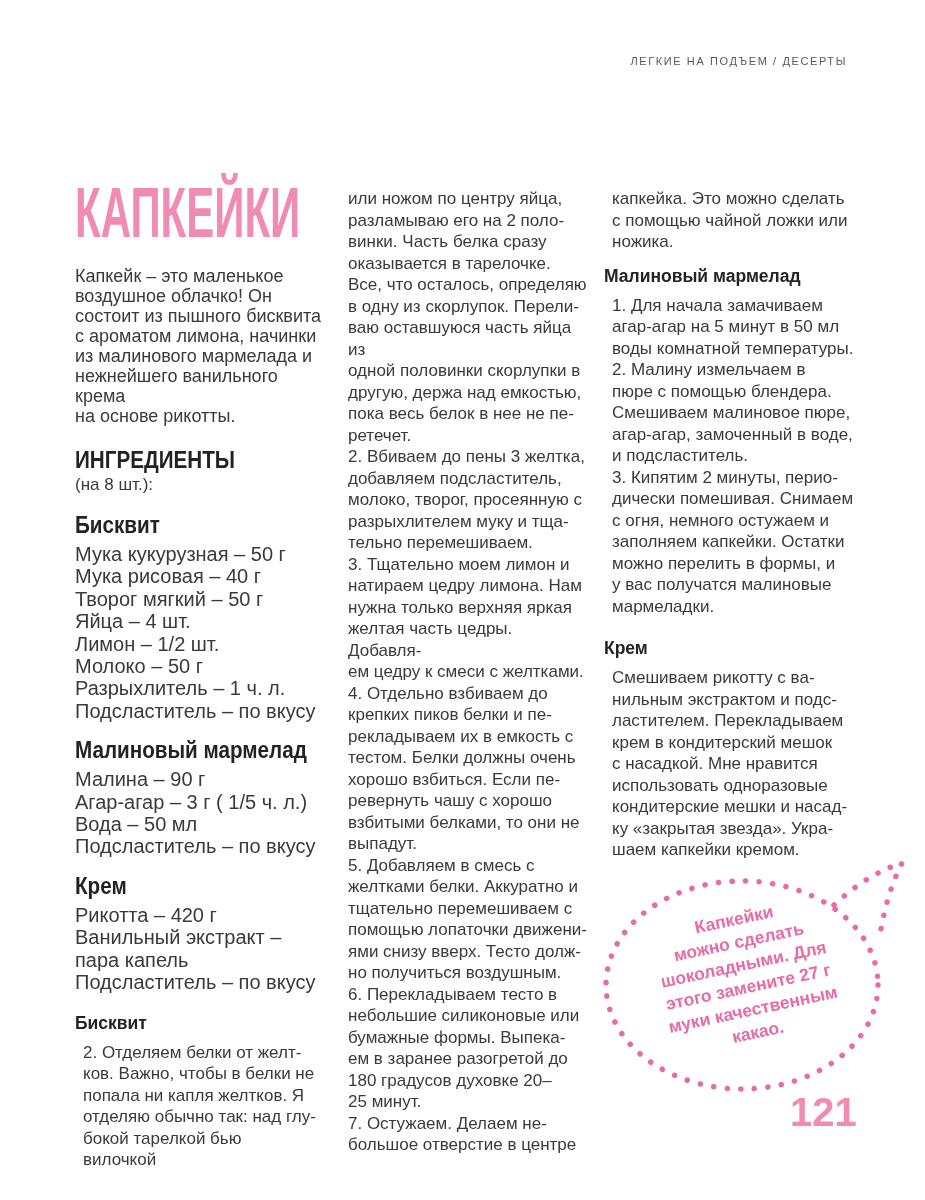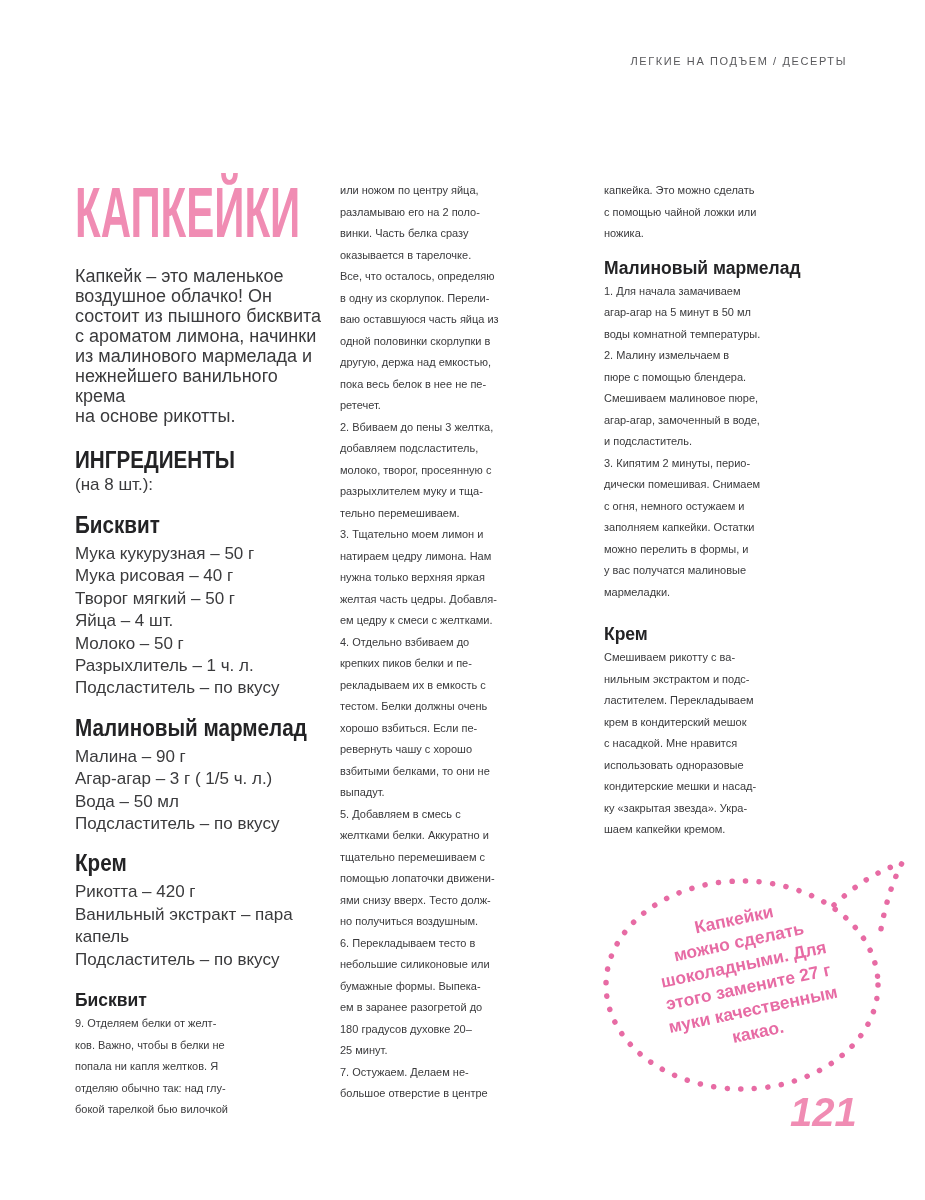--- a/index.html
+++ b/index.html
@@ -20,35 +20,35 @@
     color:var(--pink); white-space:nowrap;
     transform:scaleX(0.60); transform-origin:left top; letter-spacing:0;
   }
   .intro{margin:0 0 21px 0; font-size:18px; line-height:20px; white-space:pre-line;}
   .h-big{
     margin:0; font-size:24px; line-height:26px; font-weight:700; color:#232325;
     transform:scaleX(0.86); transform-origin:left center; white-space:nowrap;
   }
   .yield{font-size:17px; line-height:24px; margin:0 0 14px 0;}
   .group-h{margin:15px 0 5px 0;}
-  .ing-item{font-size:17px; line-height:22.4px;}
+  .ing-item{font-size:20px; line-height:22.4px;}
   .run-h{font-size:17.5px; line-height:22px; font-weight:700; color:#232325; margin:12px 0 2px 0;}
   .method-h{margin-top:18px;}
-  .body{margin:0; font-size:11px; line-height:21.5px; white-space:pre-line;}
+  .body{margin:8px; font-size:17px; line-height:21.5px; white-space:pre-line;}
   .bubble{position:absolute; left:598px; top:855px; width:316px; height:250px;}
   .bubble svg{position:absolute; left:0; top:0;}
   .bubble-text{
     position:absolute; left:22px; top:52px; width:252px;
     transform:rotate(-12deg);
     text-align:center; font-size:17.5px; line-height:23px; font-weight:700;
     color:var(--pink_deep); white-space:pre-line;
   }
   .page-number{
     position:absolute; left:790px; top:1090px; width:80px;
-    font-size:40px; line-height:44px; font-weight:700; color:var(--pink);font-style:italic;
+    font-size:40px; line-height:44px; font-weight:700; color:var(--pink);
   }
 </style>
 </head>
 <body>
 
 <div class="page">
 
   <div class="breadcrumb">ЛЕГКИЕ НА ПОДЪЕМ / ДЕСЕРТЫ</div>
 
   <div class="col col-left">
@@ -61,35 +61,36 @@
 нежнейшего ванильного крема
 на основе рикотты.</p>
     <h2 class="h-big">ИНГРЕДИЕНТЫ</h2>
     <div class="yield">(на 8 шт.):</div>
     <div id="ingredient-groups">
         <h3 class="h-big group-h">Бисквит</h3>
         <div class="ing-item">Мука кукурузная – 50 г</div>
         <div class="ing-item">Мука рисовая – 40 г</div>
         <div class="ing-item">Творог мягкий – 50 г</div>
         <div class="ing-item">Яйца – 4 шт.</div>
+        <div class="ing-item">Лимон – 1/2 шт.</div>
         <div class="ing-item">Молоко – 50 г</div>
         <div class="ing-item">Разрыхлитель – 1 ч. л.</div>
         <div class="ing-item">Подсластитель – по вкусу</div>
         <h3 class="h-big group-h">Малиновый мармелад</h3>
         <div class="ing-item">Малина – 90 г</div>
         <div class="ing-item">Агар-агар – 3 г ( 1/5 ч. л.)</div>
         <div class="ing-item">Вода – 50 мл</div>
         <div class="ing-item">Подсластитель – по вкусу</div>
         <h3 class="h-big group-h">Крем</h3>
         <div class="ing-item">Рикотта – 420 г</div>
         <div class="ing-item">Ванильный экстракт – пара капель</div>
         <div class="ing-item">Подсластитель – по вкусу</div>
       </div>
     <div class="run-h method-h">Бисквит</div>
-    <p class="body">9. Отделяем белки от желт-
+    <p class="body">2. Отделяем белки от желт-
 ков. Важно, чтобы в белки не
 попала ни капля желтков. Я
 отделяю обычно так: над глу-
 бокой тарелкой бью вилочкой</p>
   </div>
 
   <div class="col col-mid">
     <p class="body">или ножом по центру яйца,
 разламываю его на 2 поло-
 винки. Часть белка сразу

